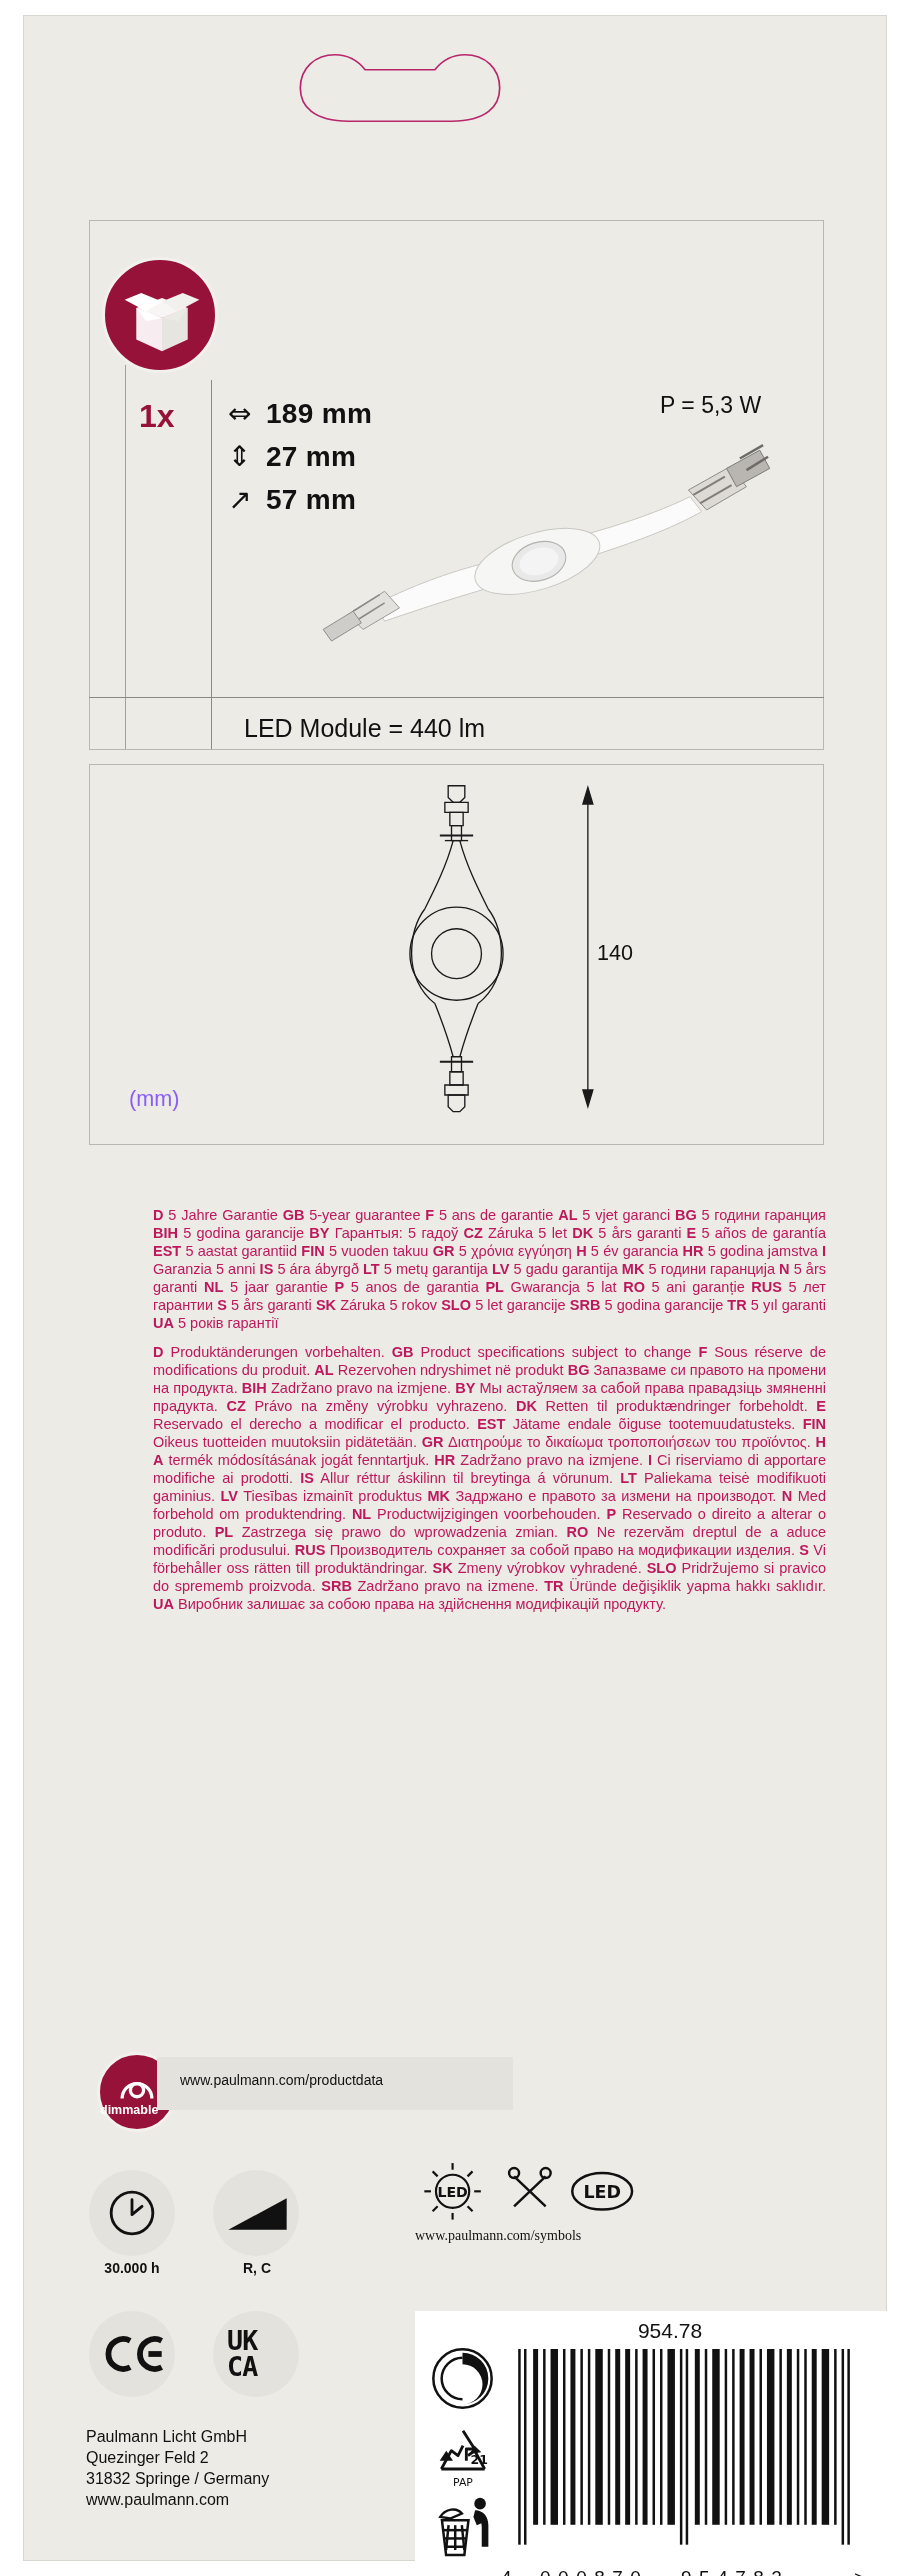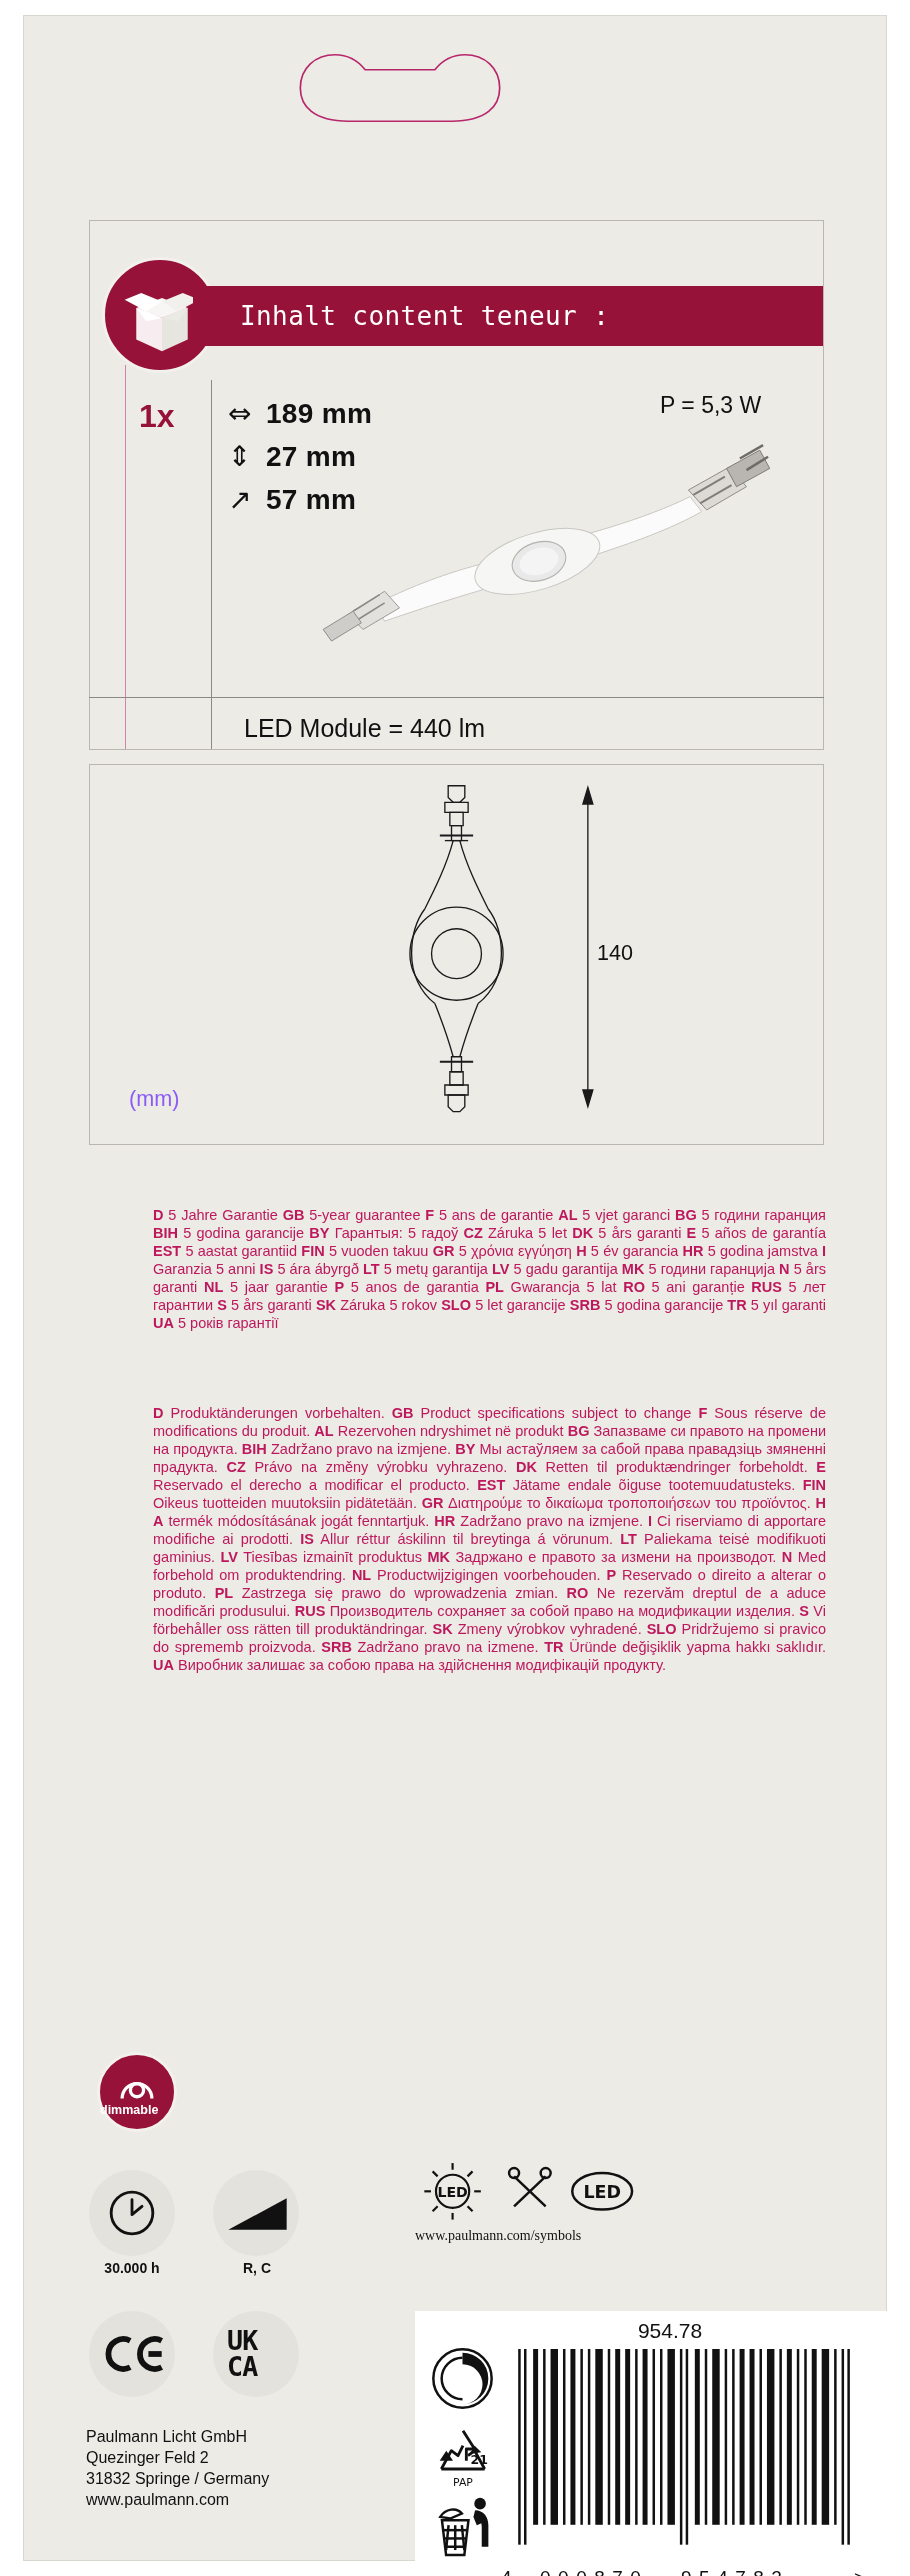--- a/index.html
+++ b/index.html
@@ -99,21 +99,21 @@
     position:absolute;
     color:#be185d;
     font-family:"Liberation Sans", sans-serif;
     text-align:justify;
   }
   #warranty-text{
     left:129px;top:1190px;width:673px;
     font-size:14.5px;line-height:18px;
   }
   #changes-text{
-    left:129px;top:1388px;width:673px;
+    left:129px;top:1327px;width:673px;
     font-size:14.5px;line-height:18px;
   }
   .txtblock b{font-weight:bold;}
 
   
   .dimmable-badge{
     position:absolute;left:73px;top:2036px;width:80px;height:80px;
     border-radius:50%;background:#971238;border:3.3px solid #f3f1ee;
     box-sizing:border-box;color:#fff;text-align:left;
   }
@@ -188,23 +188,20 @@
       <polygon points="22,36 53,48 53,88 22,74" fill="#ffffff" opacity="0.92"></polygon>
       <polygon points="53,48 84,36 84,74 53,88" fill="#e7e5e0"></polygon>
       <polygon points="22,36 53,24 84,36 53,48" fill="#f7f6f4"></polygon>
       <polygon points="8,26 28,18 53,28 34,40" fill="#ffffff"></polygon>
       <polygon points="98,26 78,18 53,28 72,40" fill="#f2f0ec"></polygon>
       <polygon points="22,36 34,40 53,48 34,52" fill="#ffffff"></polygon>
       <polygon points="84,36 72,40 53,48 72,52" fill="#eceae5"></polygon>
     </svg>
   </div>
 
-  <div class="hdr-strip">
-    <span class="hdr-text">Inhalt content teneur :</span>
-  </div>
 
   <div class="panel" id="content-panel"></div>
 
   <div class="vline" style="left:101px;top:349px;height:384px;background:#b06;opacity:.45;"></div>
   <div class="vline" style="left:187px;top:364px;height:369px;"></div>
   <div class="hline" style="left:65px;top:681px;width:735px;"></div>
 
   <div class="qty">1x</div>
 
   <div class="dims">
@@ -298,20 +295,23 @@
   <div class="txtblock" id="changes-text"><b>D</b> Produktänderungen vorbehalten. <b>GB</b> Product specifications subject to change <b>F</b> Sous réserve de modifications du produit. <b>AL</b> Rezervohen ndryshimet në produkt <b>BG</b> Запазваме си правото на промени на продукта. <b>BIH</b> Zadržano pravo na izmjene. <b>BY</b> Мы астаўляем за сабой права правадзіць змяненні прадукта. <b>CZ</b> Právo na změny výrobku vyhrazeno. <b>DK</b> Retten til produktændringer forbeholdt. <b>E</b> Reservado el derecho a modificar el producto. <b>EST</b> Jätame endale õiguse tootemuudatusteks. <b>FIN</b> Oikeus tuotteiden muutoksiin pidätetään. <b>GR</b> Διατηρούμε το δικαίωμα τροποποιήσεων του προϊόντος. <b>H</b> <b>A</b> termék módosításának jogát fenntartjuk. <b>HR</b> Zadržano pravo na izmjene. <b>I</b> Ci riserviamo di apportare modifiche ai prodotti. <b>IS</b> Allur réttur áskilinn til breytinga á vörunum. <b>LT</b> Paliekama teisė modifikuoti gaminius. <b>LV</b> Tiesības izmainīt produktus <b>MK</b> Задржано е правото за измени на производот. <b>N</b> Med forbehold om produktendring. <b>NL</b> Productwijzigingen voorbehouden. <b>P</b> Reservado o direito a alterar o produto. <b>PL</b> Zastrzega się prawo do wprowadzenia zmian. <b>RO</b> Ne rezervăm dreptul de a aduce modificări produsului. <b>RUS</b> Производитель сохраняет за собой право на модификации изделия. <b>S</b> Vi förbehåller oss rätten till produktändringar. <b>SK</b> Zmeny výrobkov vyhradené. <b>SLO</b> Pridržujemo si pravico do sprememb proizvoda. <b>SRB</b> Zadržano pravo na izmene. <b>TR</b> Üründe değişiklik yapma hakkı saklıdır. <b>UA</b> Виробник залишає за собою права на здійснення модифікацій продукту.</div>
 
   <div class="dimmable-badge">
     <svg class="dim-arc" width="43" height="37" viewBox="0 0 52 44">
       <path d="M8 34 A18 18 0 1 1 44 34" fill="none" stroke="#ffffff" stroke-width="4"></path>
       <circle cx="26" cy="24" r="8" fill="none" stroke="#ffffff" stroke-width="4"></circle>
     </svg>
     <div class="dl">dimmable</div>
   </div>
 
+  <div class="pd-bar">
+    <span>www.paulmann.com/productdata</span>
+  </div>
 
   <div class="iconcircle" style="left:65px;top:2154px;"></div>
   <svg style="position:absolute;left:83px;top:2172px;" width="50" height="50" viewBox="0 0 60 60">
     <circle cx="30" cy="30" r="25" fill="none" stroke="#111" stroke-width="3.4"></circle>
     <path d="M30 14 L30 32 L42 22" fill="none" stroke="#111" stroke-width="3.4" stroke-linecap="round" stroke-linejoin="round"></path>
   </svg>
   <div class="icaption" style="left:50px;top:2244px;">30.000 h</div>
 
   <div class="iconcircle" style="left:189px;top:2154px;"></div>
   <svg style="position:absolute;left:201px;top:2177px;" width="65" height="42" viewBox="0 0 78 50">

